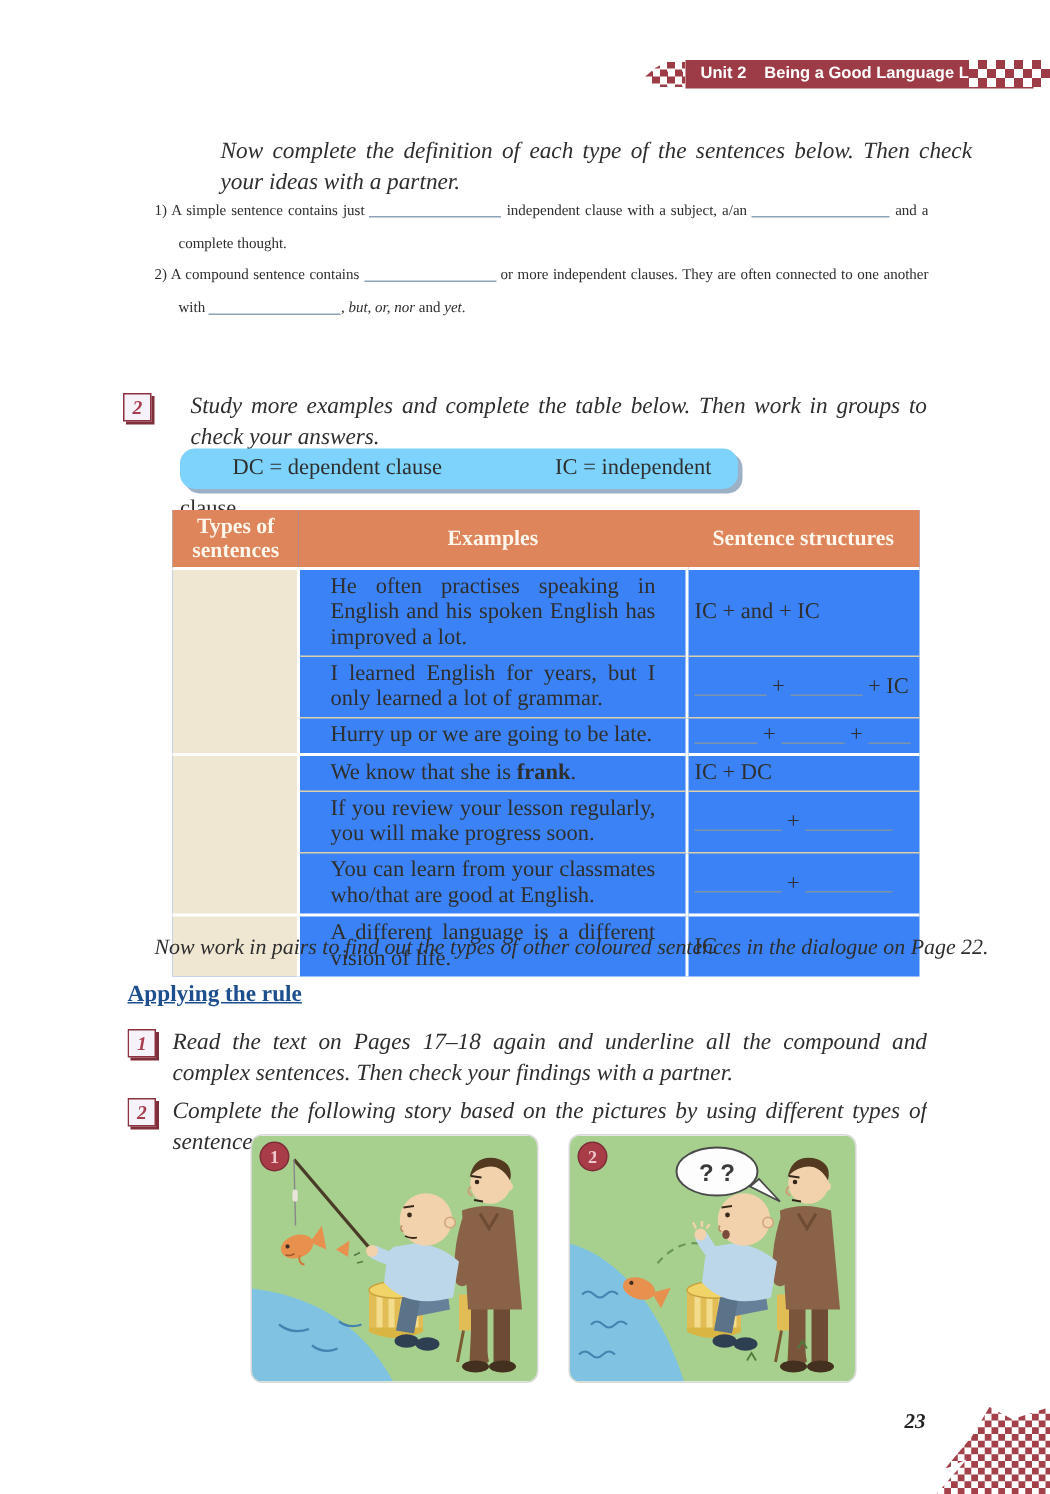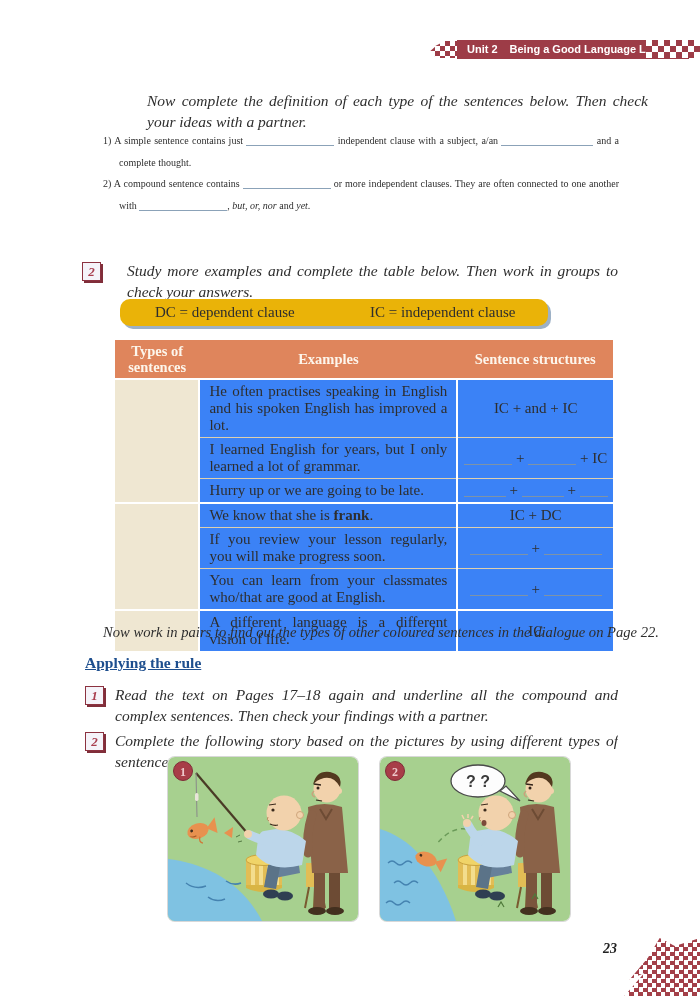--- a/index.html
+++ b/index.html
@@ -25,34 +25,34 @@
   .it{font-style:italic;}
   .bd{font-weight:bold;}
 
   .keycap{display:inline-block;width:17px;height:17px;line-height:17px;text-align:center;
         background:#f5f3f9;border:1px solid #8c3240;box-shadow:2px 2px 0 #802e3a;
         font-weight:bold;font-size:13px;color:#a83d4e;font-style:italic;}
   .activity{position:absolute;left:82px;top:260px;width:536px;}
   .activity .keycap{float:left;margin-top:2px;}
   .act-text{margin-left:45px;font-style:italic;font-size:15.5px;line-height:21px;text-align:justify;}
 
-  .legend{position:absolute;left:120px;top:299px;width:428px;height:27px;background:#eab308;
+  .legend{position:absolute;left:120px;top:299px;width:372px;height:27px;background:#7dd3fc;
         border-radius:10px;box-shadow:3px 3px 0 #9db1c6;font-size:15px;line-height:27px;}
   .legend .dc{margin-left:35px;display:inline-block;width:215px;}
 
   
   .tablewrap{position:absolute;left:115px;top:340px;width:498px;}
   table{border-collapse:collapse;width:498px;background:#3b82f6;font-size:15px;}
   th{background:#df855c;color:#fdf6ec;font-weight:bold;font-size:14.5px;line-height:16px;
         padding:3px 4px;height:32px;}
   th.c1{width:78px;} th.c2{width:265px;margin-top:12px;} th.c3{width:155px;}
   td{vertical-align:middle;}
   td.types{background:#efe7d2;}
-  td.example{border-left:2px solid #fff;text-align:justify;line-height:17px;padding:3px 9px;}
-  td.structure{border-left:2px solid #fff;text-align:center;padding:3px 4px;}
+  td.example{border-left:2px solid #fff;text-align:justify;line-height:17px;padding:3px 20px;}
+  td.structure{border-left:2px solid #fff;text-align:left;padding:3px 4px;}
   td.structure .blank{border-bottom-color:#7d93a8;}
   tbody tr + tr td{border-top:1px solid #ddcfae;}
   tbody tr:first-child td{border-top:2px solid #ffffff;}
 
   .after-table{position:absolute;left:103px;top:624px;font-style:italic;font-size:14.6px;white-space:nowrap;}
 
   .applying-heading{position:absolute;left:85px;top:654px;color:#1d4e8e;font-weight:bold;
         font-size:15.5px;text-decoration:underline;}
   .app-items{position:absolute;left:85px;top:684px;width:533px;}
   .app-item{margin-bottom:4px;overflow:hidden;}

